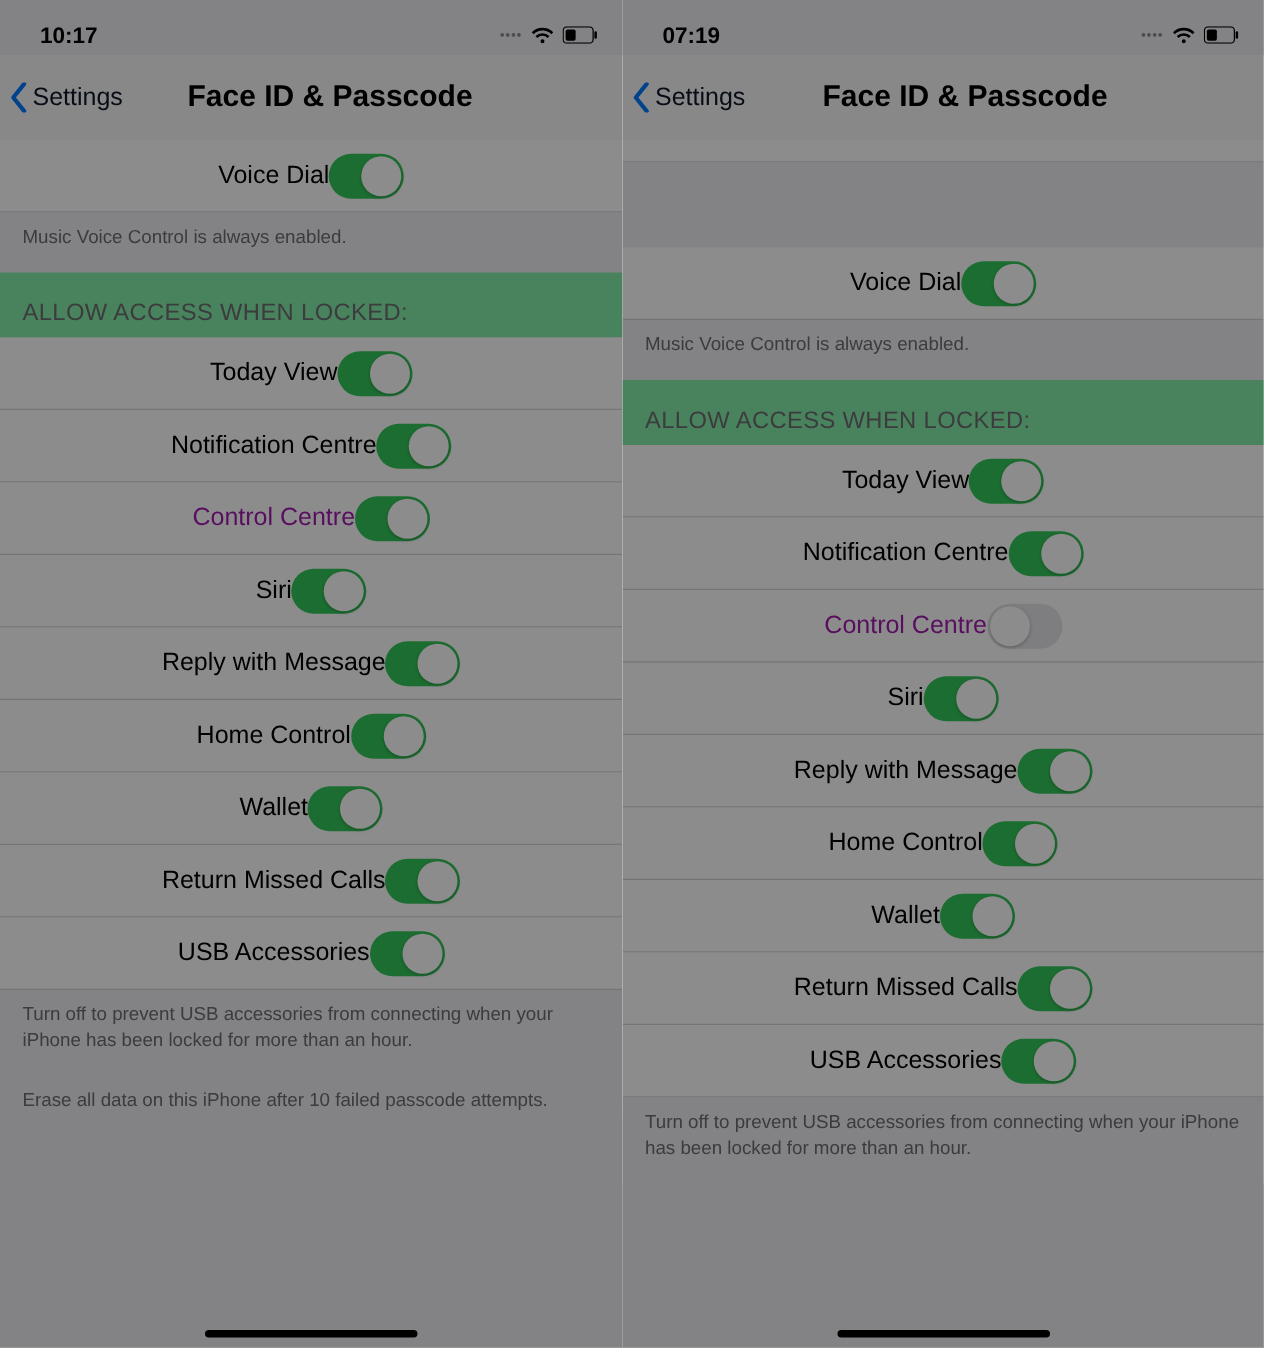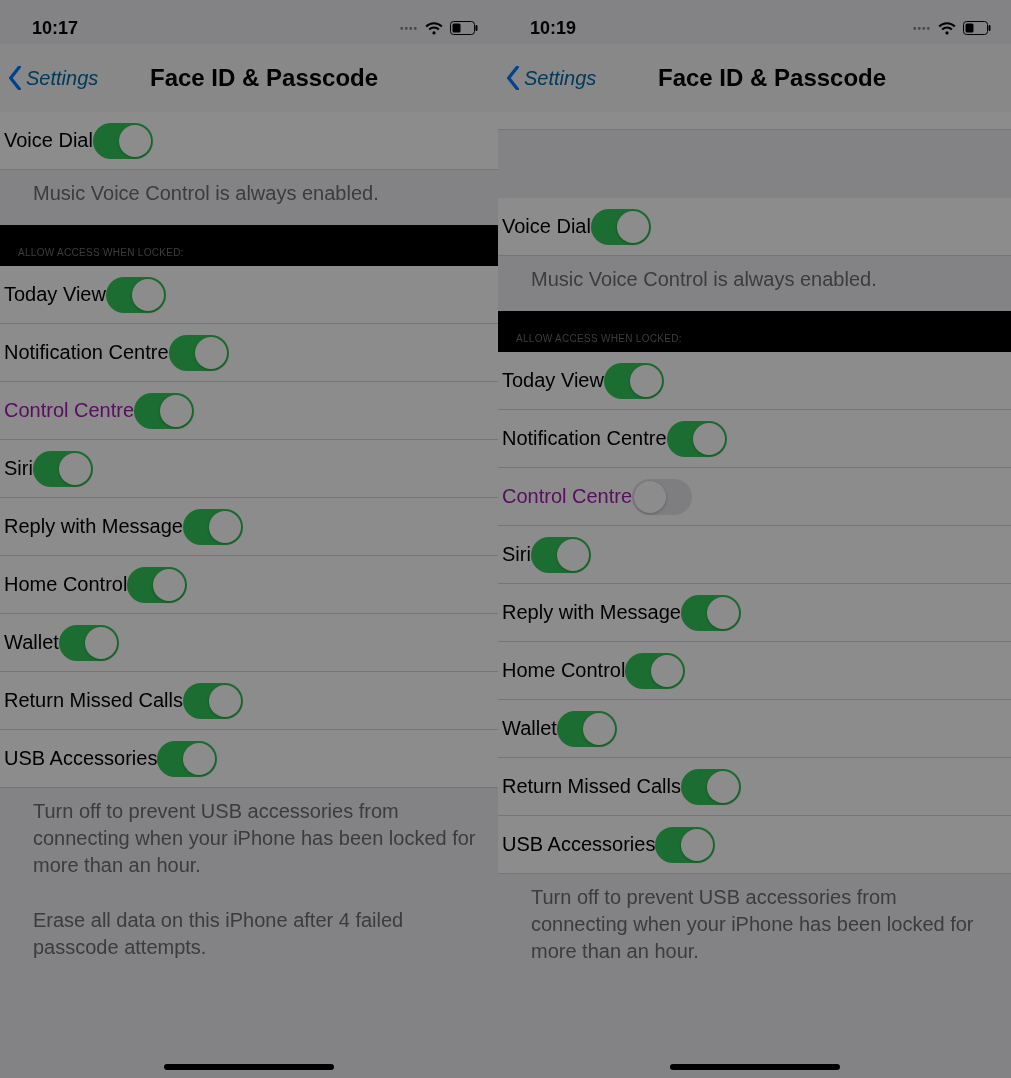--- a/index.html
+++ b/index.html
@@ -44,58 +44,57 @@
   
   .nav-header {
     height: 68px;
     display:flex;
     align-items:center;
     padding: 0 8px;
     background: #f7f7f8;
     position: relative;
     z-index:1;
   }
-  .back { display:flex; align-items:center; color:#0369a1; font-size:20px;font-style:italic;}
+  .back { display:flex; align-items:center; color:#0f172a; font-size:20px;}
   .back svg { width:14px; height:24px; }
   .back-label { margin-left:4px;}
   .title {
     font-size:24px; font-weight:600; color:#000;
     position:absolute; left:0; right:0; text-align:center;
     pointer-events:none;
   }
   .phone.left .title { left: 150px; right:auto; text-align:left; }
   .phone.right .title { left: 160px; right:auto; text-align:left; }
   
   .list { position:relative; z-index:1;}
   .row {
-    display:flex; align-items:center; justify-content:flex-start;
+    display:flex; align-items:center; justify-content:center;
     min-height:58px;
     padding: 0 4px;
     background:#fff;
     border-bottom: 1px solid #d6d6da;
     font-size:20px;
     color:#000;
   }
   .row.value-row .value { color:#8e8e93; font-size:20px; margin-left:auto; margin-right:6px;}
   .row .chevron { color:#c7c7cc; }
   .section-header {
     padding: 22px 18px 8px 18px;
-    font-size:10px;
+    font-size:19px;
     color:#6d6d72;
     text-transform: uppercase;
     letter-spacing:0.3px;
-    background: #000000;
+    background: #86efac;
   }
   .footer-note {
     padding: 10px 18px 18px 18px;
-    font-size:20px;
+    font-size:15px;
     line-height:1.35;
     color:#6d6d72;
     background:#efeff4;
-    margin-left:15px;
   }
   
   .toggle {
     width:60px; height:36px; border-radius:18px;
     background:#e5e5ea; position:relative;
     transition:.15s;
   }
   .toggle .knob {
     width:32px; height:32px; border-radius:50%;
     background:#fff; position:absolute; top:2px; left:2px;
@@ -218,31 +217,31 @@
         </div>
     </div>
     <div class="row">
       <span class="label">USB Accessories</span>
       <div class="toggle on">
           <div class="knob"></div>
         </div>
     </div>
     <div class="footer-note">Turn off to prevent USB accessories from connecting when your iPhone has been locked for more than an hour.</div>
 
-    <div class="footer-note" style="padding-bottom:4px">Erase all data on this iPhone after 4 failed passcode attempts.</div>
+    <div class="footer-note" style="padding-bottom:4px">Erase all data on this iPhone after 10 failed passcode attempts.</div>
   </div>
 
   <div class="home-ind"></div>
 </div>
 
 <div class="phone right">
   <div class="dim-overlay"></div>
 
   <div class="status-bar">
-    <span>10:19</span>
+    <span>07:19</span>
     <div class="status-icons">
       <span class="dots">••••</span>
       <span class="wifi-icon">
         <svg width="20" height="15" viewBox="0 0 20 15">
             <path d="M10 13.5a1.6 1.6 0 1 0 0-3.2 1.6 1.6 0 0 0 0 3.2zm-4.1-4.2a5.8 5.8 0 0 1 8.2 0l1.5-1.5a8 8 0 0 0-11.2 0l1.5 1.5zm-3-3a10 10 0 0 1 14.2 0l1.5-1.5a12.2 12.2 0 0 0-17.2 0l1.5 1.5z" fill="#000"></path>
           </svg>
       </span>
       <span class="battery-icon">
         <svg width="28" height="14" viewBox="0 0 28 14">
             <rect x="0.5" y="0.5" width="24" height="13" rx="3" fill="none" stroke="#000" stroke-width="1"></rect>

